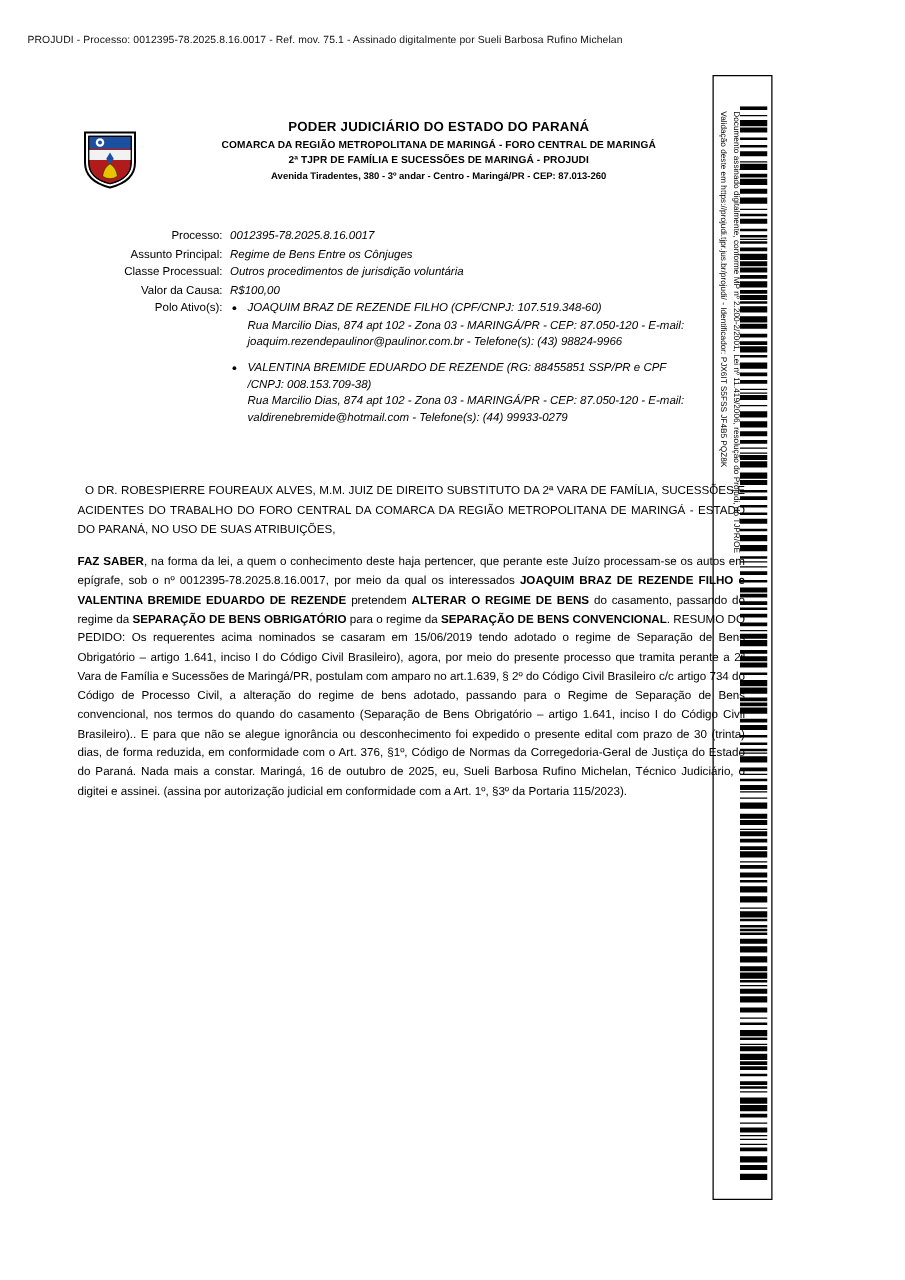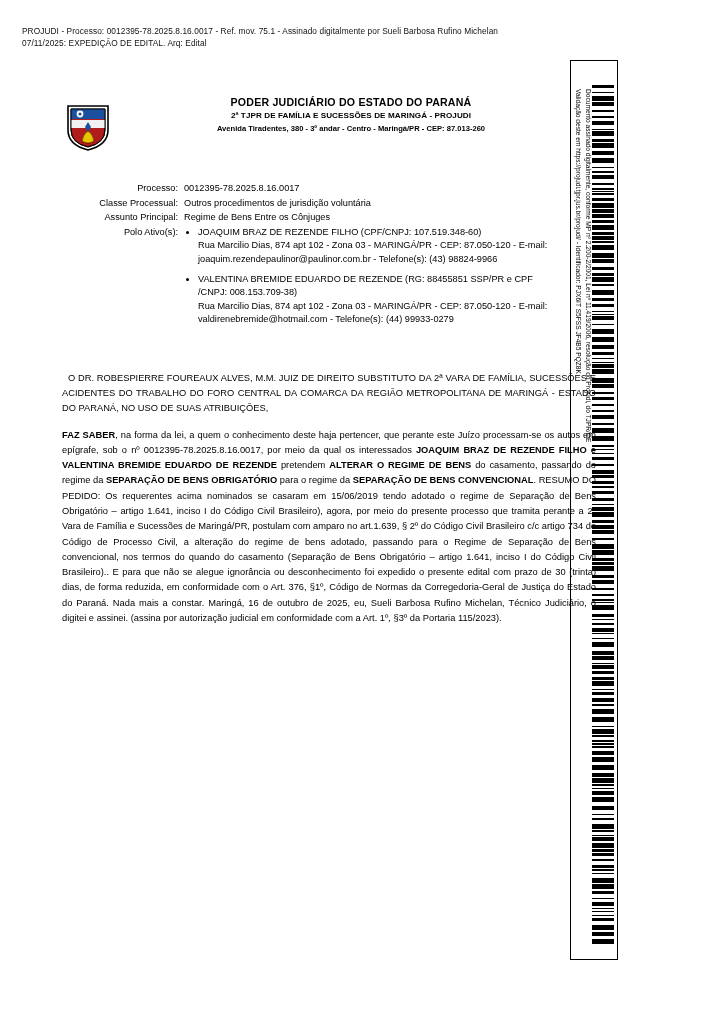--- a/index.html
+++ b/index.html
@@ -140,20 +140,21 @@
   }
   .meta-label {
     width: 116px;
     text-align: right;
     padding-right: 6px;
     flex: 0 0 116px;
     white-space: nowrap;
   }
   .meta-value {
     flex: 1 1 auto;
+    font-style: italic;
   }
   .party-list {
     margin: 0;
     padding: 0 0 0 14px;
     list-style: disc;
   }
   .party-list li {
     margin-bottom: 7px;
     line-height: 13.4px;
   }
@@ -172,21 +173,20 @@
   .p-intro { text-indent: 6px; }
   b { font-weight: bold; }
 </style>
 </head>
 <body>
 
 <div class="page">
 
   <div class="stamp-lines">
     <div>PROJUDI - Processo: 0012395-78.2025.8.16.0017 - Ref. mov. 75.1 - Assinado digitalmente por Sueli Barbosa Rufino Michelan</div>
-    <div>07/11/2025: EXPEDIÇÃO DE EDITAL. Arq: Edital</div>
   </div>
 
   <div class="side-strip">
     <div class="side-text">
       <span>Documento assinado digitalmente, conforme MP nº 2.200-2/2001, Lei nº 11.419/2006, resolução do Projudi, do TJPR/OE</span>
     </div>
     <div class="side-text" style="transform: rotate(90deg) translate(0, -12px);">
       <span>Validação deste em https://projudi.tjpr.jus.br/projudi/ - Identificador: PJX6IT S5FSS JF4B5 PQZ8K</span>
     </div>
     <div class="barcode" id="barcode">
@@ -354,38 +354,43 @@
         <path d="M5 7 L39 7 L39 17 L5 17 Z" fill="#1b4fa0" stroke="none"></path>
         <path d="M5 18 L39 18 L39 26 L5 26 Z" fill="#f2f2f2" stroke="none"></path>
         <circle cx="14" cy="12" r="3.4" fill="#ffffff"></circle>
         <circle cx="14" cy="12" r="1.6" fill="#1b4fa0"></circle>
         <path d="M22 20 l3 5 -3 5 -3 -5 z" fill="#1b4fa0"></path>
         <path d="M22 29 q5 3 6 10 q-6 4 -12 0 q1 -7 6 -10z" fill="#e8c400" stroke="#000" stroke-width="0.4"></path>
         <path d="M5 7 L39 7 L39 28 Q39 41 22 45 Q5 41 5 28 Z" fill="none" stroke="#000000" stroke-width="1"></path>
       </svg>
       <div class="org-lines">
         <div class="org-l1">PODER JUDICIÁRIO DO ESTADO DO PARANÁ</div>
+        <div class="org-l2">COMARCA DA REGIÃO METROPOLITANA DE MARINGÁ - FORO CENTRAL DE MARINGÁ</div>
         <div class="org-l3">2ª TJPR DE FAMÍLIA E SUCESSÕES DE MARINGÁ - PROJUDI</div>
         <div class="org-l4">Avenida Tiradentes, 380 - 3º andar - Centro - Maringá/PR - CEP: 87.013-260</div>
       </div>
     </div>
 
 
     <div class="meta">
       <div class="meta-row">
         <div class="meta-label">Processo:</div>
         <div class="meta-value">0012395-78.2025.8.16.0017</div>
       </div>
       <div class="meta-row">
+        <div class="meta-label">Assunto Principal:</div>
+        <div class="meta-value">Regime de Bens Entre os Cônjuges</div>
+      </div>
+      <div class="meta-row">
         <div class="meta-label">Classe Processual:</div>
         <div class="meta-value">Outros procedimentos de jurisdição voluntária</div>
       </div>
       <div class="meta-row">
-        <div class="meta-label">Assunto Principal:</div>
-        <div class="meta-value">Regime de Bens Entre os Cônjuges</div>
+        <div class="meta-label">Valor da Causa:</div>
+        <div class="meta-value">R$100,00</div>
       </div>
       <div class="meta-row">
         <div class="meta-label">Polo Ativo(s):</div>
         <div class="meta-value">
           <ul class="party-list">
             <li>
               <span>JOAQUIM BRAZ DE REZENDE FILHO (CPF/CNPJ: 107.519.348-60)</span><br>
               <span>Rua Marcilio Dias, 874 apt 102 - Zona 03 - MARINGÁ/PR - CEP: 87.050-120 - E-mail:</span><br>
               <span>joaquim.rezendepaulinor@paulinor.com.br - Telefone(s): (43) 98824-9966</span>
             </li>

